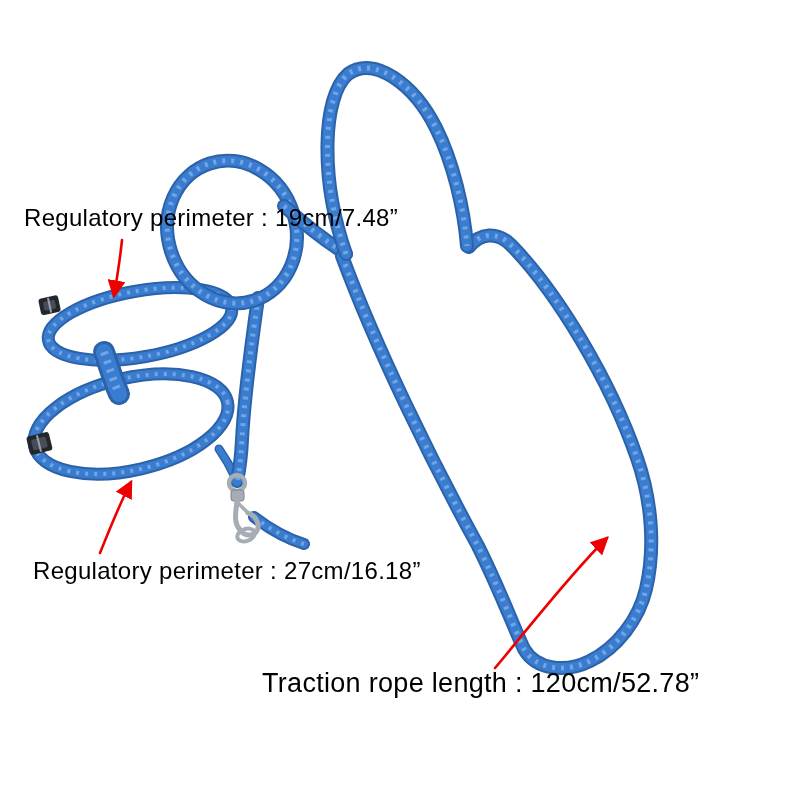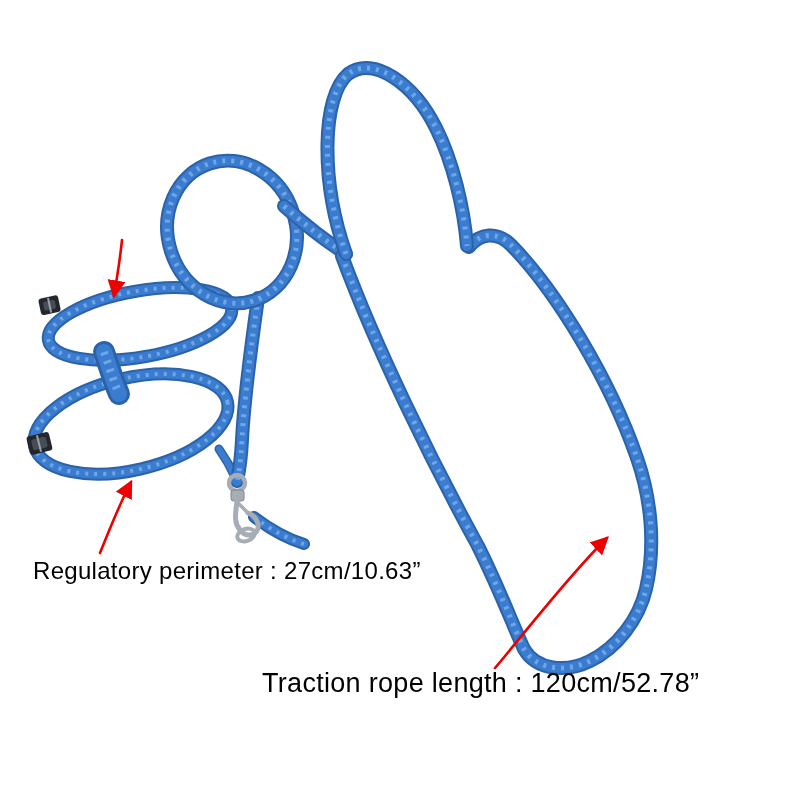--- a/index.html
+++ b/index.html
@@ -127,18 +127,19 @@
       <rect x="0" y="0" width="23" height="19" rx="3" fill="#23262b"></rect>
       <rect x="4" y="4" width="15" height="11" rx="2" fill="#474d56"></rect>
       <line x1="11" y1="1" x2="11" y2="18" stroke="#9aa1aa" stroke-width="2"></line>
     </g>
 
     <path d="M 122 240 C 120 260 117 278 114 296" class="arrow" marker-end="url(#arrowhead)"></path>
     <path d="M 100 553 C 110 528 120 503 131 482" class="arrow" marker-end="url(#arrowhead)"></path>
     <path d="M 495 668 C 527 630 572 572 607 538" class="arrow" marker-end="url(#arrowhead)"></path>
   </svg>
 
+  <div class="annotation small" style="left:24px;top:204px;">Regulatory perimeter : 19cm/7.48”</div>
 
-  <div class="annotation small" style="left:33px;top:557px;">Regulatory perimeter : 27cm/10.63”</div>
+  <div class="annotation small" style="left:33px;top:557px;">Regulatory perimeter : 27cm/16.18”</div>
 
   <div class="annotation big" style="left:262px;top:668px;">Traction rope length : 120cm/52.78”</div>
 
 </div>
 
 </body></html>

